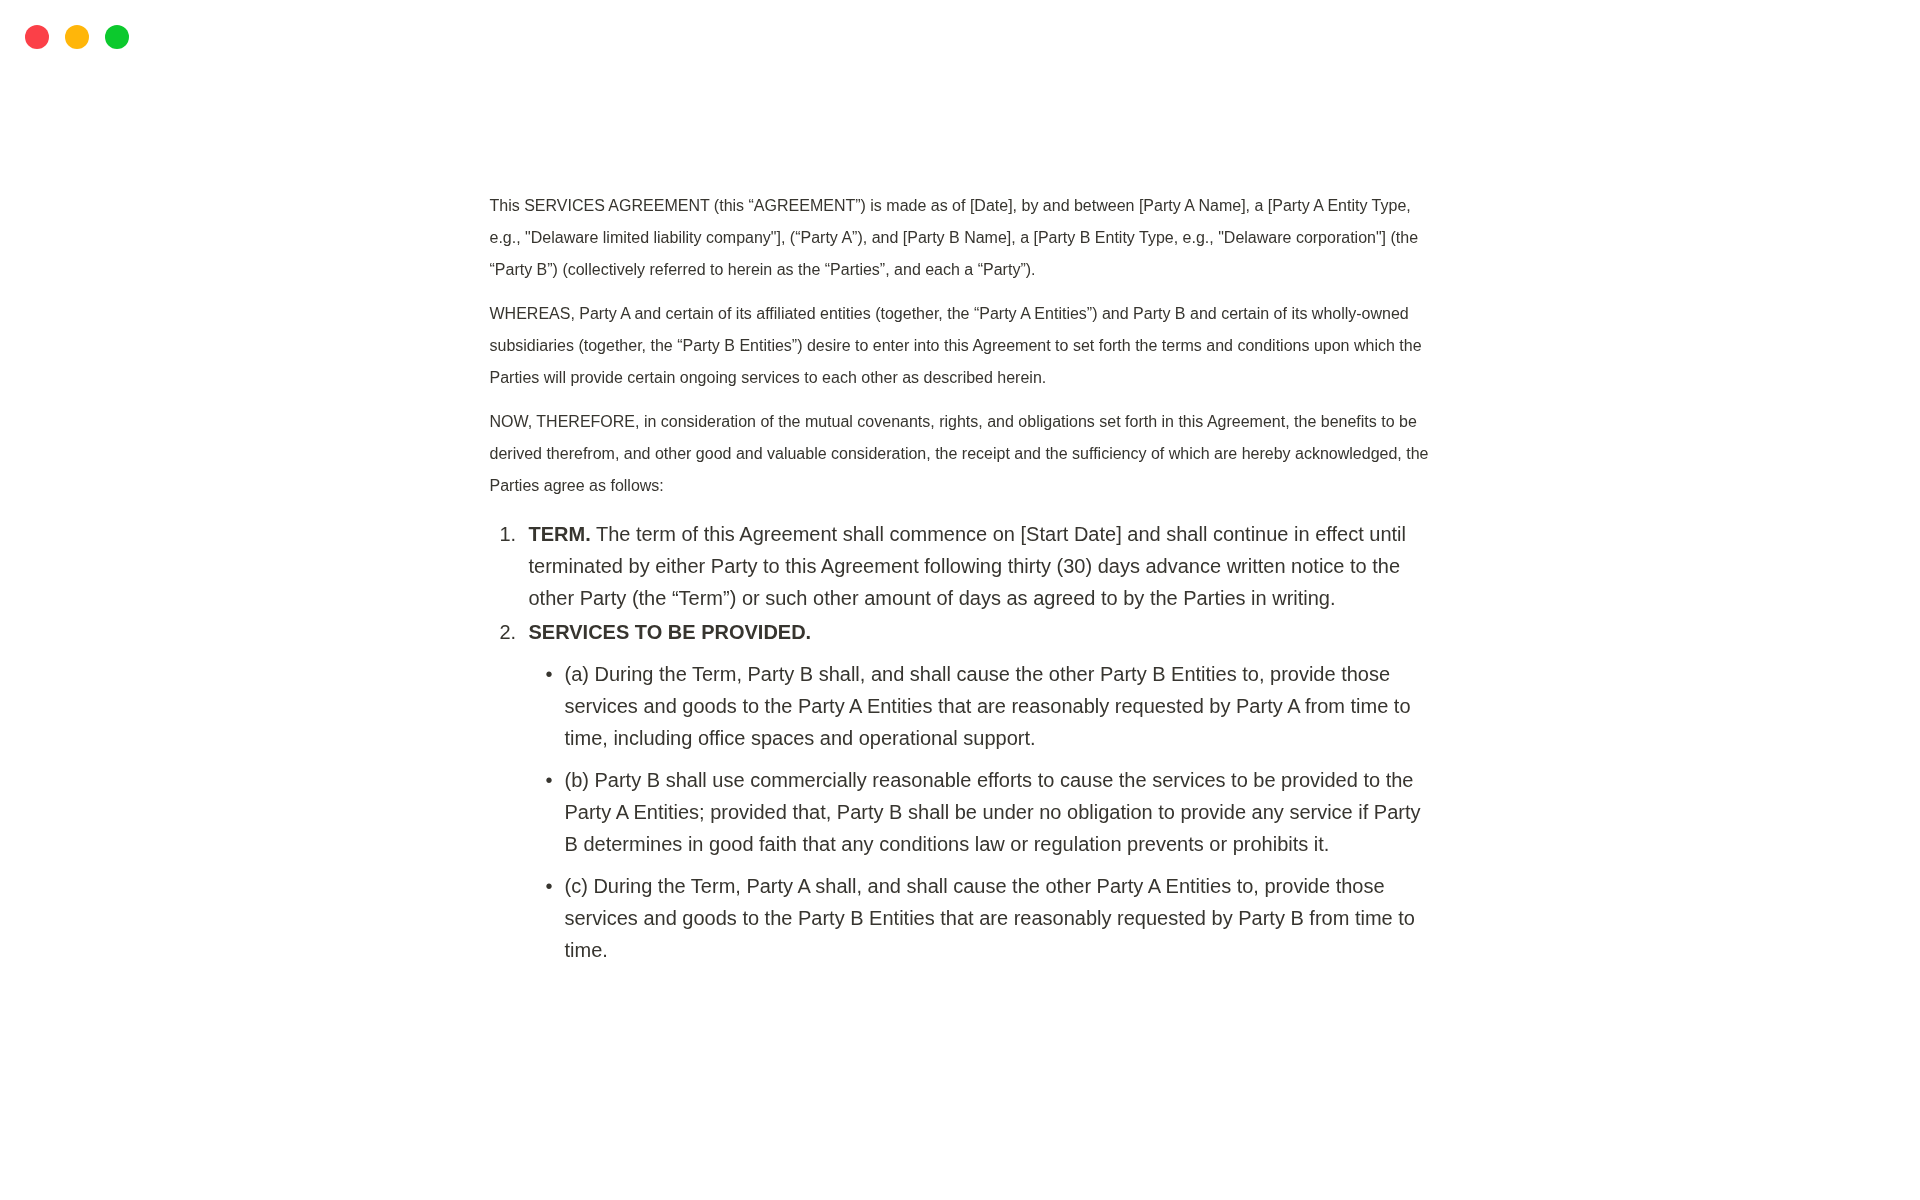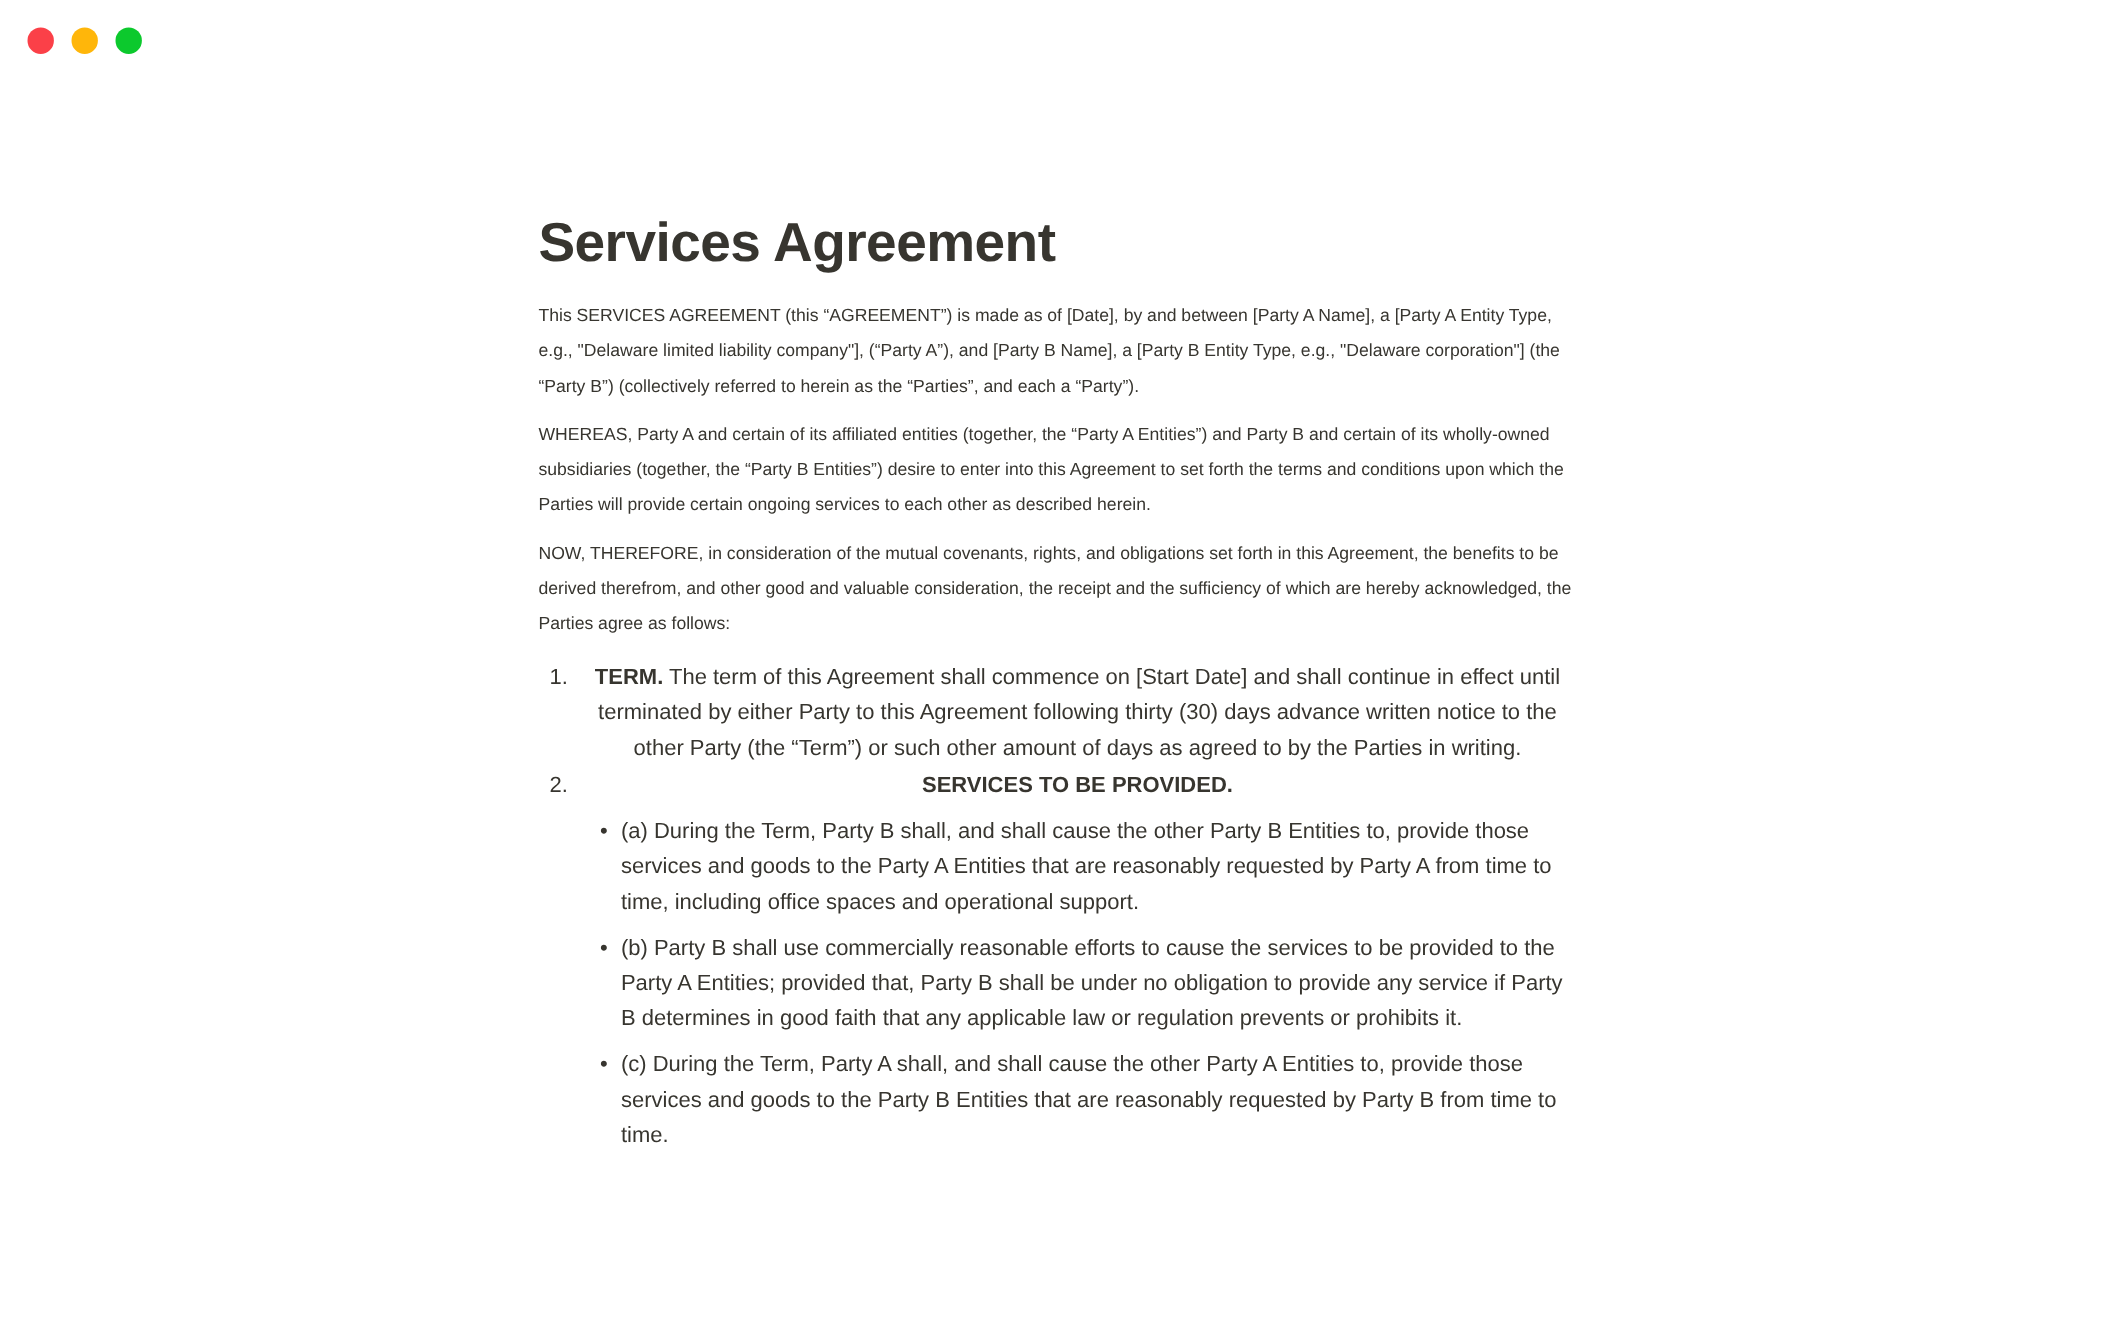--- a/index.html
+++ b/index.html
@@ -56,21 +56,21 @@
   .num-item {
     display: flex;
     font-size: 20px;
     line-height: 32px;
     margin-bottom: 2px;
   }
   .num-marker {
     flex: 0 0 29px;
     margin-left: 10px;
   }
-  .num-body { flex: 1; text-align: center; }
+  .num-body { flex: 1; }
   strong { font-weight: 700; }
   ul.bullet-list {
     list-style: none;
     margin-top: 10px;
   }
   .bullet-item {
     display: flex;
     font-size: 20px;
     line-height: 32px;
     margin-bottom: 10px;
@@ -87,21 +87,20 @@
 <div class="titlebar">
   <div class="traffic-lights">
     <div class="light" style="background: rgb(251, 64, 72);"></div>
     <div class="light" style="background: rgb(255, 182, 10);"></div>
     <div class="light" style="background: rgb(12, 201, 45);"></div>
   </div>
 </div>
 
 <div class="page">
 
-  <h1 class="page-title">Services Agreement</h1>
 
   <p class="para">This SERVICES AGREEMENT (this “AGREEMENT”) is made as of [Date], by and between [Party A Name], a [Party A Entity Type, e.g., "Delaware limited liability company"], (“Party A”), and [Party B Name], a [Party B Entity Type, e.g., "Delaware corporation"] (the “Party B”) (collectively referred to herein as the “Parties”, and each a “Party”).</p>
 
   <p class="para">WHEREAS, Party A and certain of its affiliated entities (together, the “Party A Entities”) and Party B and certain of its wholly-owned subsidiaries (together, the “Party B Entities”) desire to enter into this Agreement to set forth the terms and conditions upon which the Parties will provide certain ongoing services to each other as described herein.</p>
 
   <p class="para">NOW, THEREFORE, in consideration of the mutual covenants, rights, and obligations set forth in this Agreement, the benefits to be derived therefrom, and other good and valuable consideration, the receipt and the sufficiency of which are hereby acknowledged, the Parties agree as follows:</p>
 
   <ol class="num-list">
     <li class="num-item">
       <span class="num-marker">1.</span>
@@ -113,21 +112,21 @@
     </li>
   </ol>
 
   <ul class="bullet-list">
     <li class="bullet-item">
       <span class="bullet-marker">•</span>
       <span class="bullet-body">(a) During the Term, Party B shall, and shall cause the other Party B Entities to, provide those services and goods to the Party A Entities that are reasonably requested by Party A from time to time, including office spaces and operational support.</span>
     </li>
     <li class="bullet-item">
       <span class="bullet-marker">•</span>
-      <span class="bullet-body">(b) Party B shall use commercially reasonable efforts to cause the services to be provided to the Party A Entities; provided that, Party B shall be under no obligation to provide any service if Party B determines in good faith that any applicable law or regulation prevents or prohibits it.</span>
+      <span class="bullet-body">(b) Party B shall use commercially reasonable efforts to cause the services to be provided to the Party A Entities; provided that, Party B shall be under no obligation to provide any service if Party B determines in good faith that any conditions law or regulation prevents or prohibits it.</span>
     </li>
     <li class="bullet-item">
       <span class="bullet-marker">•</span>
       <span class="bullet-body">(c) During the Term, Party A shall, and shall cause the other Party A Entities to, provide those services and goods to the Party B Entities that are reasonably requested by Party B from time to time.</span>
     </li>
   </ul>
 
 </div>
 
 </body></html>

